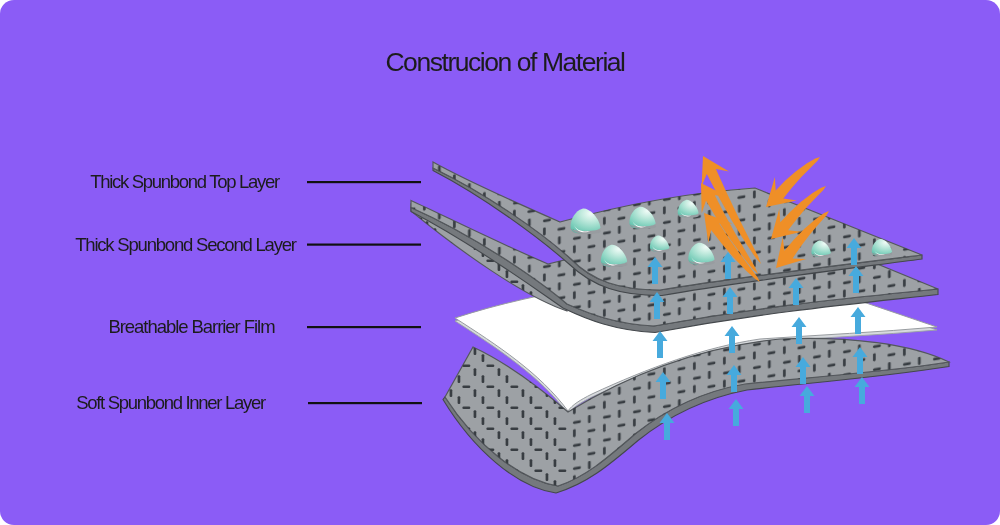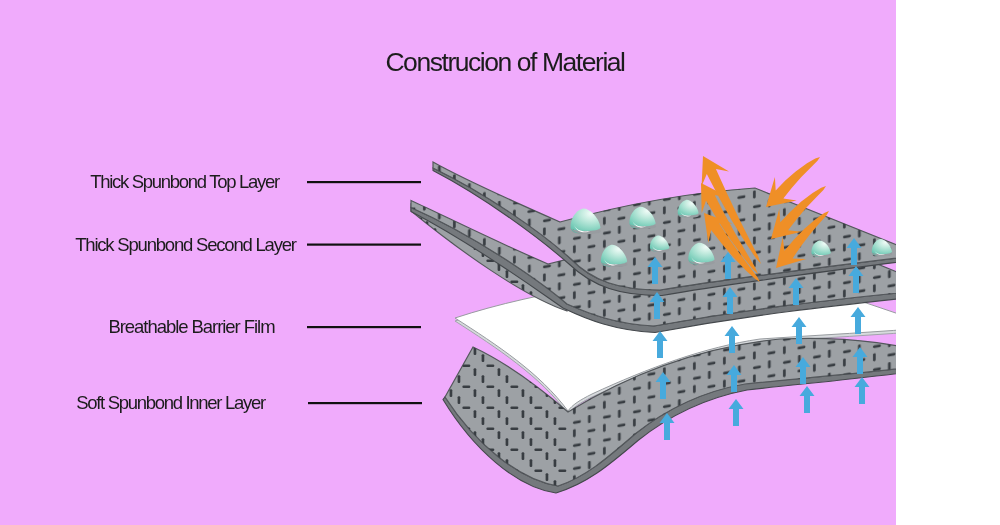--- a/index.html
+++ b/index.html
@@ -1,17 +1,17 @@
 <!DOCTYPE html>
 <html><head>
 <meta charset="utf-8">
 <style>
 html,body{margin:0;padding:0;background:#fff;}
-#stage{position:relative;width:896px;height:525px;background:#f0abfc;overflow:hidden;
- font-family:"Liberation Sans", sans-serif;}
+#stage{position:relative;width:1000px;height:525px;background:#8b5cf6;overflow:hidden;
+ font-family:"Liberation Sans", sans-serif;border-radius:14px;}
 </style>
 </head>
 <body>
 <div id="stage">
 <svg width="1000" height="525" viewBox="0 0 1000 525">
 <defs>
   <pattern id="dash1" width="30" height="23" patternUnits="userSpaceOnUse" patternTransform="skewY(-10)">
     <rect x="3" y="1.5" width="2.7" height="7.9" rx="1.1" fill="#383d42"></rect>
     <rect x="17.5" y="4.5" width="7.9" height="2.7" rx="1.1" fill="#383d42"></rect>
     <rect x="18" y="13" width="2.7" height="7.9" rx="1.1" fill="#383d42"></rect>

